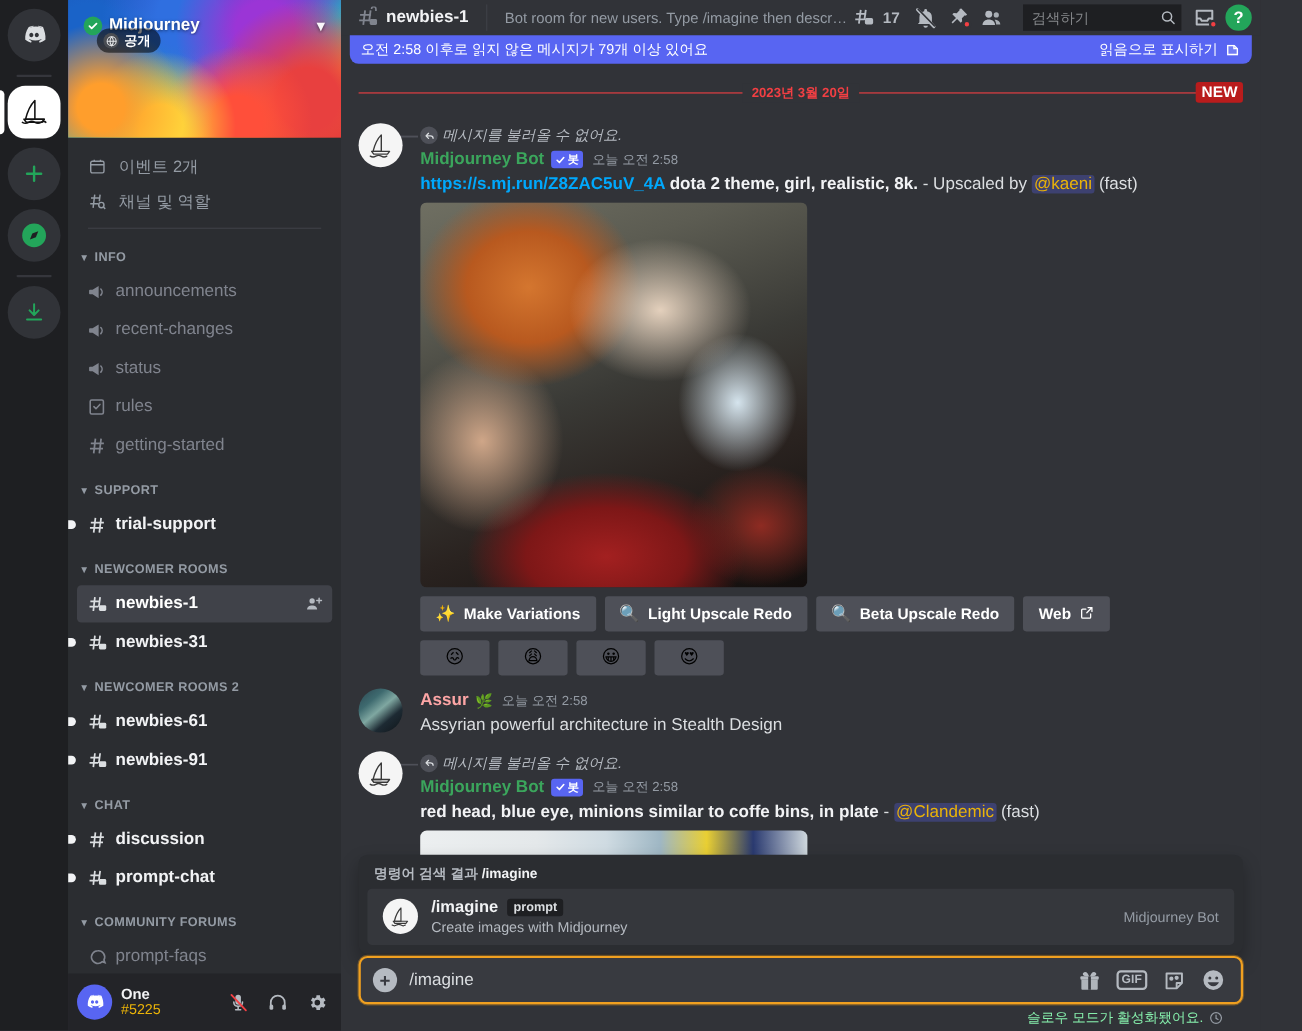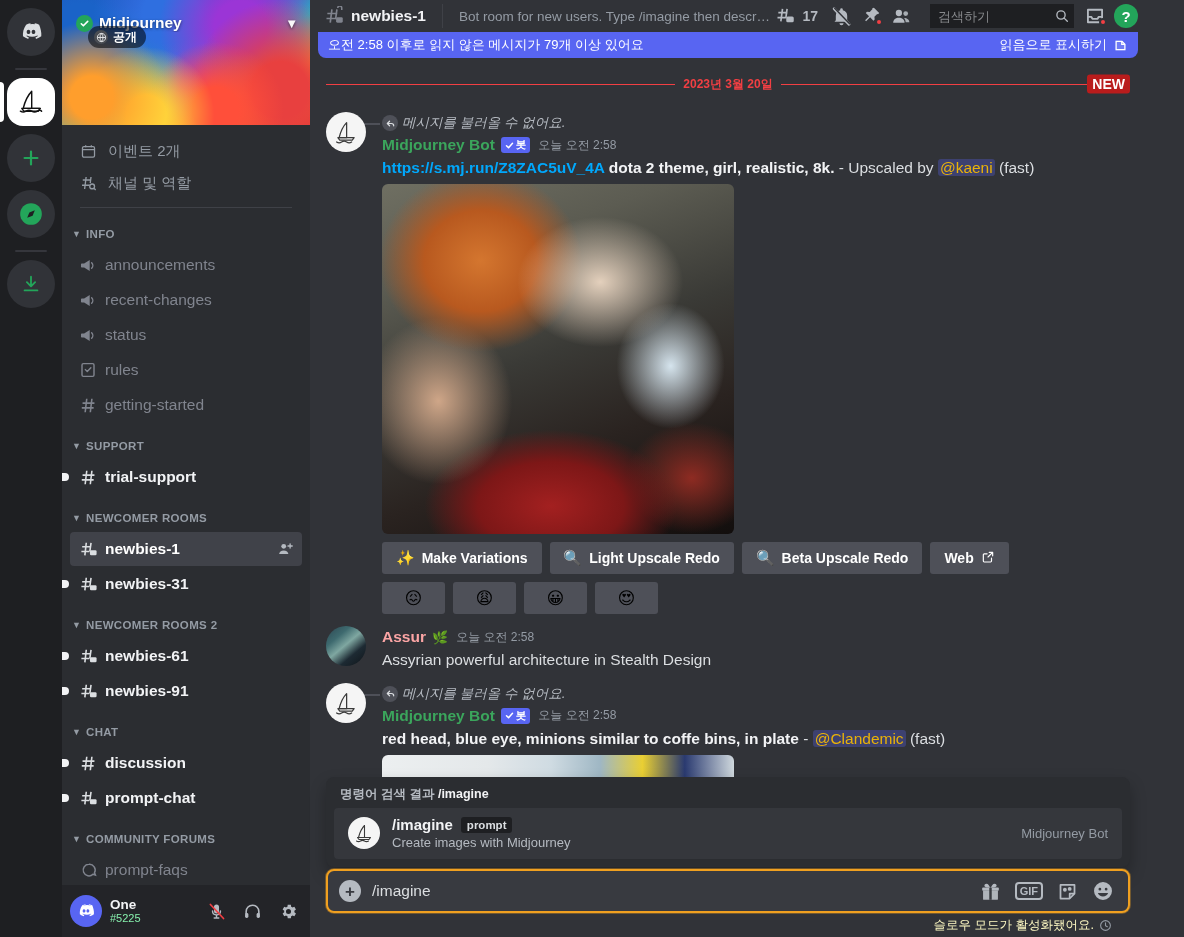--- a/index.html
+++ b/index.html
@@ -111,21 +111,21 @@
   
   .user-panel {
     height: 52px; background: #232428; display: flex; align-items: center;
     padding: 0 8px; gap: 8px; flex: 0 0 52px;
   }
   .avatar-sm { width: 32px; height: 32px; border-radius: 50%; background: #5865f2;
                display: flex; align-items: center; justify-content: center; flex: 0 0 32px; cursor: pointer; }
   .avatar-sm svg { width: 20px; height: 20px; }
   .user-names { flex: 1; min-width: 0; line-height: 1.15; cursor: pointer; }
   .user-name { color: #f2f3f5; font-size: 13.5px; font-weight: bold; }
-  .user-tag { color: #86efac; font-size: 11px; }
+  .user-tag { color: #eab308; font-size: 13px; }
   .up-btn { width: 28px; height: 28px; border-radius: 4px; display: flex;
             align-items: center; justify-content: center; color: #b5bac1; cursor: pointer; position: relative; }
 
   
   .main { flex: 1; display: flex; flex-direction: column; background: #313338; min-width: 0; position: relative; }
   .top-bar {
     height: 32px; display: flex; align-items: center; padding: 0 8px 0 14px;
     gap: 0px; flex: 0 0 32px; background: #313338; z-index: 4;
   }
   .tb-chan-ico { color: #80848e; display: flex; align-items: center; margin-right: 7px; }
@@ -265,21 +265,21 @@
                  display: flex; align-items: center; justify-content: center; color: #383a40;
                  font-size: 17px; font-weight: bold; line-height: 1; }
   .composer-input { flex: 1; background: transparent; border: none; outline: none;
                     color: #dbdee1; font-size: 15.5px; font-family: inherit; }
   .composer-input::placeholder { color: #6d6f78; }
   .comp-icons { display: flex; align-items: center; gap: 14px; padding-right: 4px; }
   .comp-ico { color: #b5bac1; cursor: pointer; display: flex; align-items: center; }
   .gif-box { border: 2px solid #b5bac1; border-radius: 4px; color: #b5bac1;
              font-size: 11px; font-weight: bold; padding: 0px 3px; line-height: 14px; cursor: pointer; }
   .slowmode { height: 24px; display: flex; align-items: center; justify-content: flex-end;
-              padding: 0 18px; color: #fef9c3; font-size: 12.5px; gap: 5px; }
+              padding: 0 18px; color: #86efac; font-size: 12.5px; gap: 5px; }
 </style>
 </head>
 <body>
 
 <div id="app">
 
   <div class="server-rail">
     <div class="srv-pill-wrap">
       <div class="srv home">
         <svg viewBox="0 0 24 24" width="26" height="26" fill="#dbdee1">

